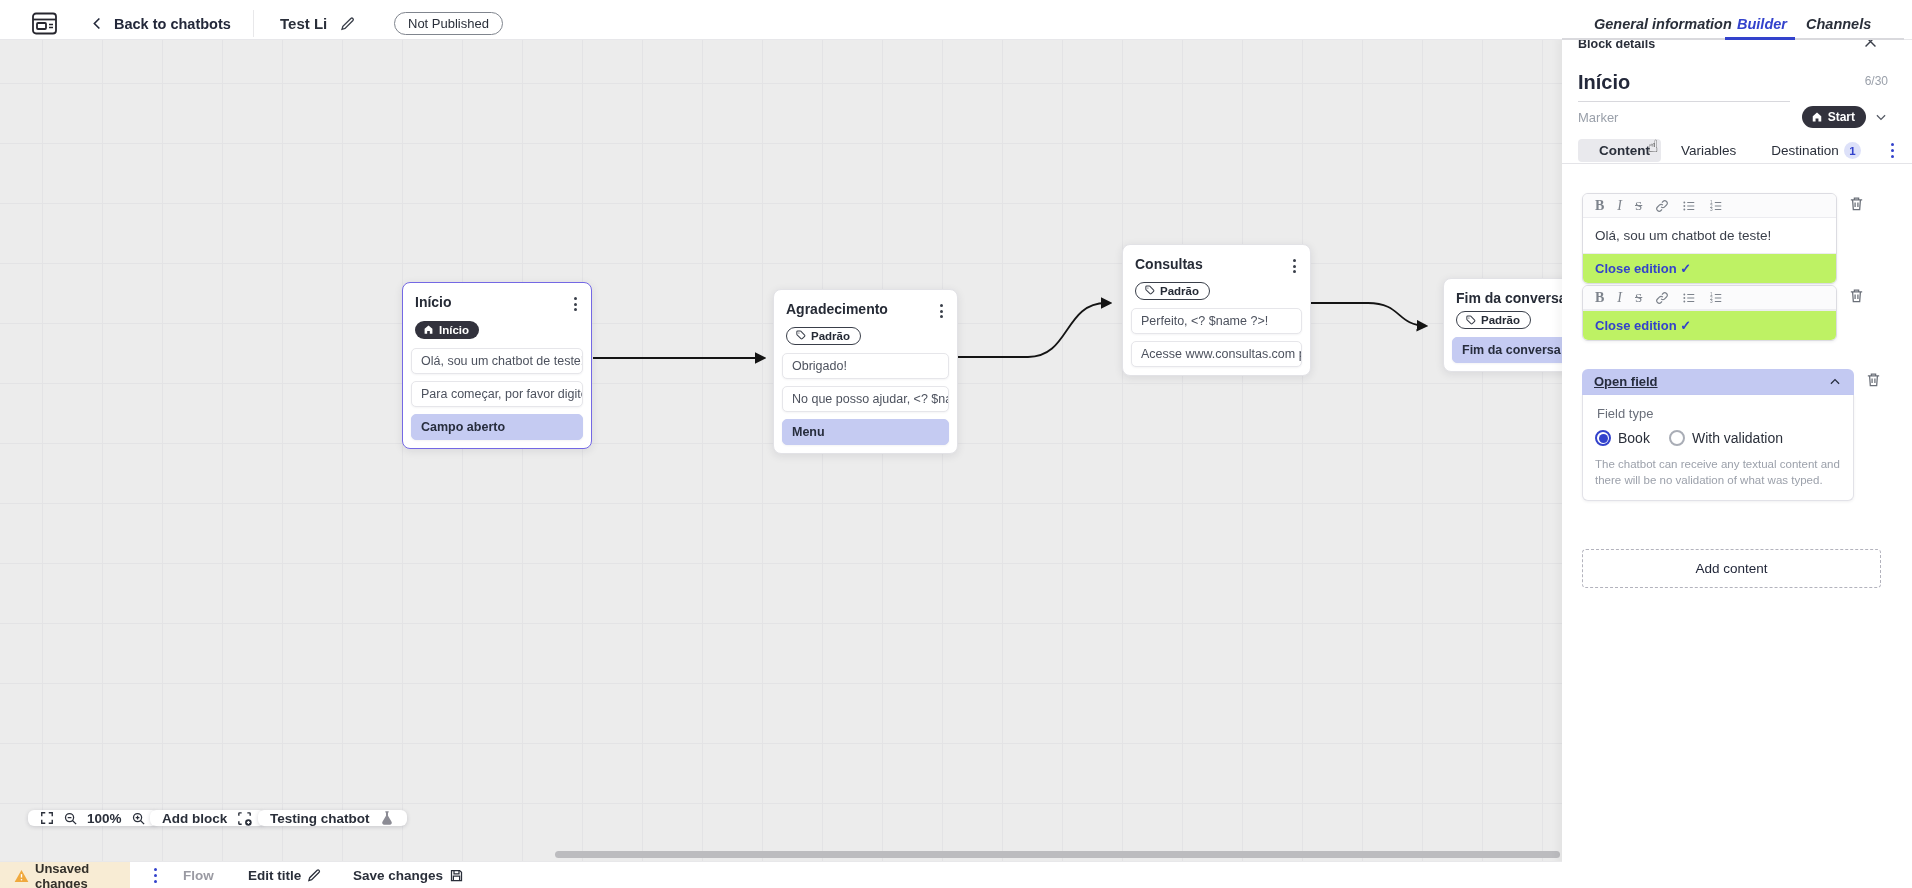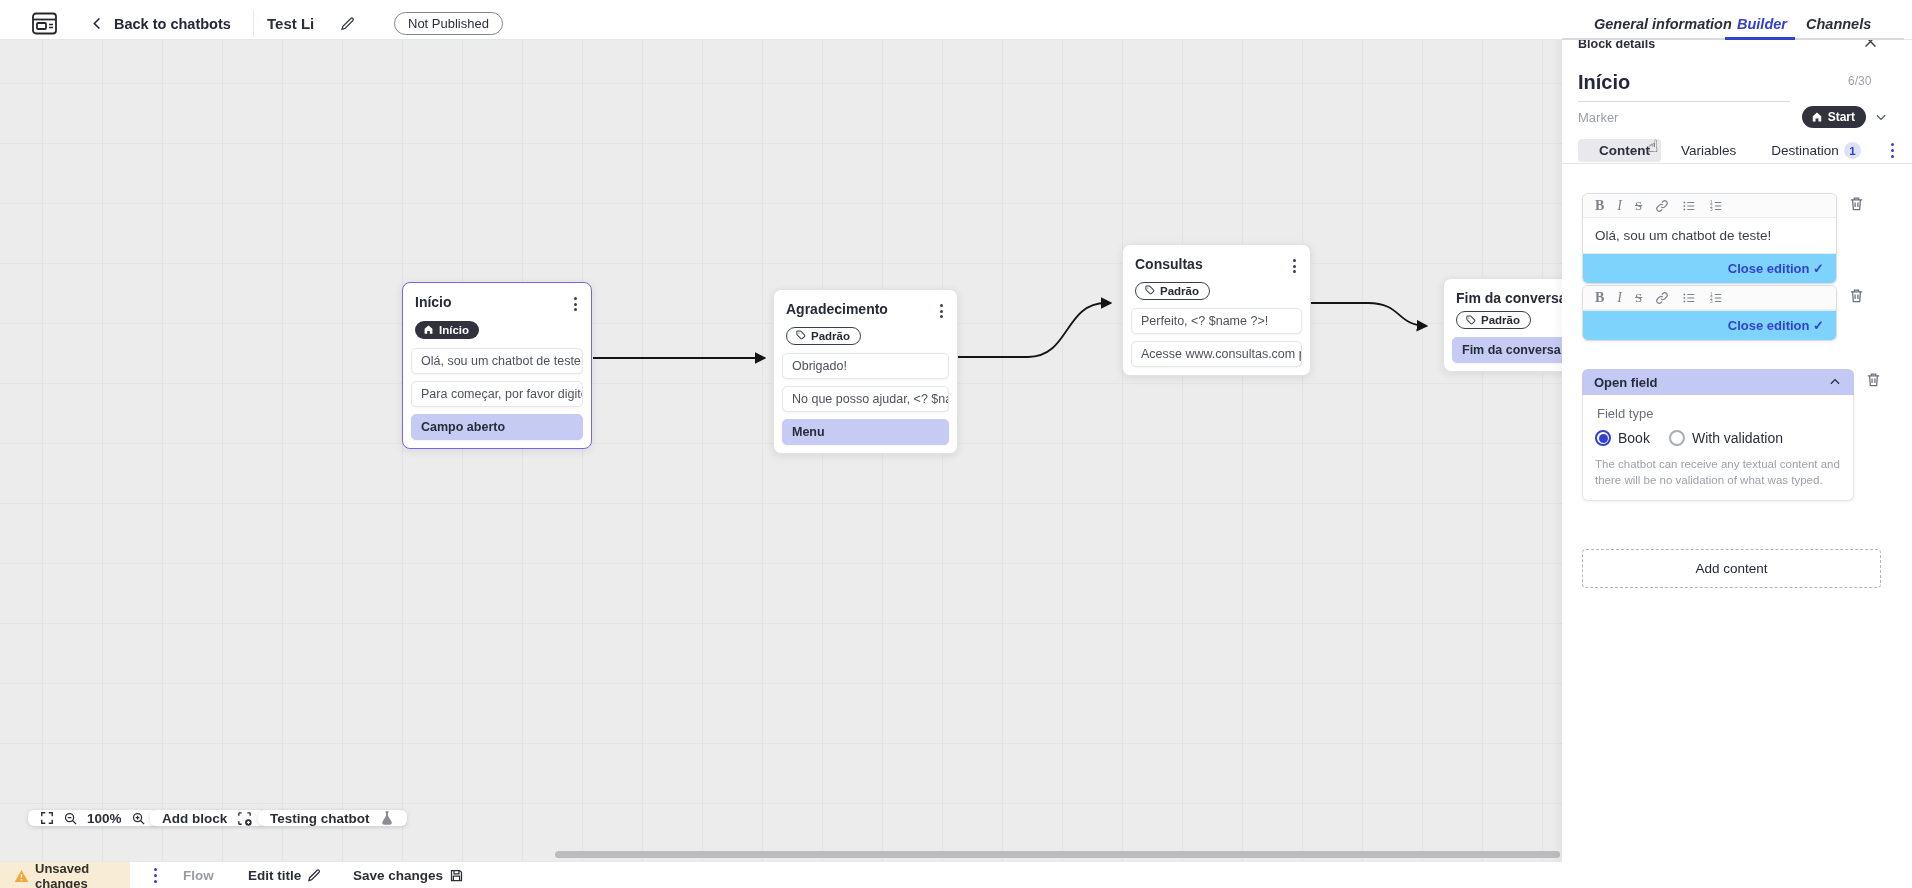--- a/index.html
+++ b/index.html
@@ -41,44 +41,44 @@
   .cv-box { position:absolute; top:777px; height:16px; background:#fff; border-radius:6px; box-shadow:0 1px 4px rgba(40,40,60,.18); display:flex; align-items:center; gap:9px; padding:0 12px; font-size:13.5px; font-weight:600; color:#2a2f3a; z-index:3; }
   .cv-box .ic { color:#2a2f3a; display:flex; }
   #hscroll { position:absolute; left:555px; top:818px; width:1005px; height:7px; background:#bcbcbf; border-radius:4px; z-index:3; }
 
   
   #panel { position:absolute; left:1562px; top:33px; width:350px; height:855px; background:#fff; box-shadow:-3px 0 10px rgba(0,0,0,.05); z-index:10; }
   .p-abs { position:absolute; z-index:11; }
   #panel-header { left:1578px; top:37px; font-size:12.5px; font-weight:600; color:#2a2f3a; }
   #panel-close { left:1862px; top:33px; color:#3a3f4a; cursor:pointer; }
   #panel-title { left:1578px; top:71px; width:212px; border-bottom:1px solid #d8d8dd; padding-bottom:7px; font-size:20px; font-weight:600; color:#23283a; }
-  #panel-count { left:1848px; top:74px; width:40px; font-size:12px; color:#9aa0aa; }
+  #panel-count { left:1848px; top:74px; width:40px; text-align:right; font-size:12px; color:#9aa0aa; }
   #marker-row { left:1578px; top:106px; width:310px; display:flex; justify-content:space-between; align-items:center; }
   .marker-label { font-size:13px; color:#9aa0aa; }
   .start-wrap { display:flex; align-items:center; gap:8px; }
   .start-pill { display:inline-flex; align-items:center; gap:5px; background:#32323d; color:#fff; border-radius:13px; padding:4px 11px 4px 9px; font-size:12px; font-weight:700; }
   #ptabs { left:1578px; top:138px; width:318px; display:flex; align-items:center; }
   #ptabs-line { left:1562px; top:163px; width:350px; height:1px; background:#e4e4e8; }
   .ptab { font-size:13.5px; color:#2a2f3a; padding:4px 11px; border-radius:4px; }
   .ptab.active { background:#e9e9ed; font-weight:600;padding-left:21px; }
   .badge { display:inline-flex; justify-content:center; align-items:center; width:17px; height:17px; border-radius:50%; background:#dde1f9; color:#3342cc; font-size:11.5px; font-weight:700; margin-left:5px; }
   .pkebab { color:#3342cc; margin-left:auto; cursor:pointer; }
 
   .editor-row { display:flex; align-items:flex-start; }
   .editor-card { width:255px; border:1px solid #dcdce2; border-radius:6px; background:#fff; box-shadow:0 1px 3px rgba(40,40,60,.07); overflow:hidden; }
   .ed-toolbar { display:flex; align-items:center; gap:13px; padding:4px 12px; height:24px; background:#fbfbfc; border-bottom:1px solid #ececf0; color:#7d838c; }
   .ed-b { font-family:"Liberation Serif", serif; font-weight:700; font-size:14px; }
   .ed-i { font-family:"Liberation Serif", serif; font-style:italic; font-size:14px; }
   .ed-s { font-family:"Liberation Serif", serif; font-size:13px; text-decoration:line-through; }
   .ed-body { padding:8px 12px; font-size:13.5px; color:#3a3f4a; line-height:19px; min-height:29px; }
-  .ed-footer { background:#7dd3fc; border-top:1px solid #ececf0; padding:7px 12px; text-align:right; font-size:13px; font-weight:700; color:#3342cc; }
+  .ed-footer { background:#bef264; border-top:1px solid #ececf0; padding:7px 12px; font-size:13px; font-weight:700; color:#3342cc; }
   .trash { color:#6a6f78; margin-left:11px; margin-top:2px; cursor:pointer; }
 
   #openfield { width:272px; }
-  .of-header { background:#c3c9f2; border-radius:6px 6px 0 0; padding:6px 12px; display:flex; justify-content:space-between; align-items:flex-start; font-size:13px; font-weight:600; color:#262c3e; height:26px; }
+  .of-header { background:#c3c9f2; border-radius:6px 6px 0 0; padding:6px 12px; display:flex; justify-content:space-between; align-items:flex-end; font-size:13px; font-weight:600; color:#262c3e; height:26px;text-decoration:underline; }
   .of-body { border:1px solid #e2e2e8; border-top:none; border-radius:0 0 6px 6px; background:#fff; box-shadow:0 1px 3px rgba(40,40,60,.07); padding:11px 12px 12px 12px; }
   .of-label { font-size:13px; color:#6a6f7a; margin-left:2px; }
   .radio-row { display:flex; align-items:center; gap:7px; margin-top:9px; }
   .radio { width:16px; height:16px; border-radius:50%; border:2px solid #a9adb6; background:#fff; flex:0 0 16px; position:relative; }
   .radio.sel { border-color:#3342cc; }
   .radio.sel::after { content:""; position:absolute; left:1.5px; top:1.5px; width:9px; height:9px; border-radius:50%; background:#3342cc; }
   .radio-label { font-size:14px; color:#2a2f3a; margin-right:12px; }
   .of-desc { margin-top:11px; font-size:11.5px; line-height:15.5px; color:#9ca1ab; width:250px; }
   #add-content { left:1582px; top:549px; width:299px; height:39px; border:1px dashed #b3b3bd; border-radius:4px; display:flex; align-items:center; justify-content:center; font-size:13.5px; color:#23283a; cursor:pointer; background:#fff; }
 
@@ -105,21 +105,21 @@
   </div>
   <div class="tb-item" style="left:90px; gap:9px; cursor:pointer;">
     <span>
         <svg width="15" height="15" viewBox="0 0 24 24" fill="none" stroke="#23283a" stroke-width="2.6">
           <path d="M15 4l-8 8 8 8"></path>
         </svg>
       </span>
     <span class="back-label">Back to chatbots</span>
   </div>
   <div class="vdiv" style="left:253px;"></div>
-  <div class="tb-item" style="left:267px;">
+  <div class="tb-item" style="left:280px;">
     <span class="tb-title">Test Li</span>
   </div>
   <div class="tb-item" style="left:340px; cursor:pointer;">
     <svg width="16" height="16" viewBox="0 0 24 24" fill="none" stroke="#3a3f4a" stroke-width="2">
         <path d="M16.3 3.7a2.2 2.2 0 0 1 3.1 3.1L7.5 18.7 3 20l1.3-4.5z"></path>
       </svg>
   </div>
   <div class="tb-item" style="left:394px;">
     <span class="pill-outline">Not Published</span>
   </div>

